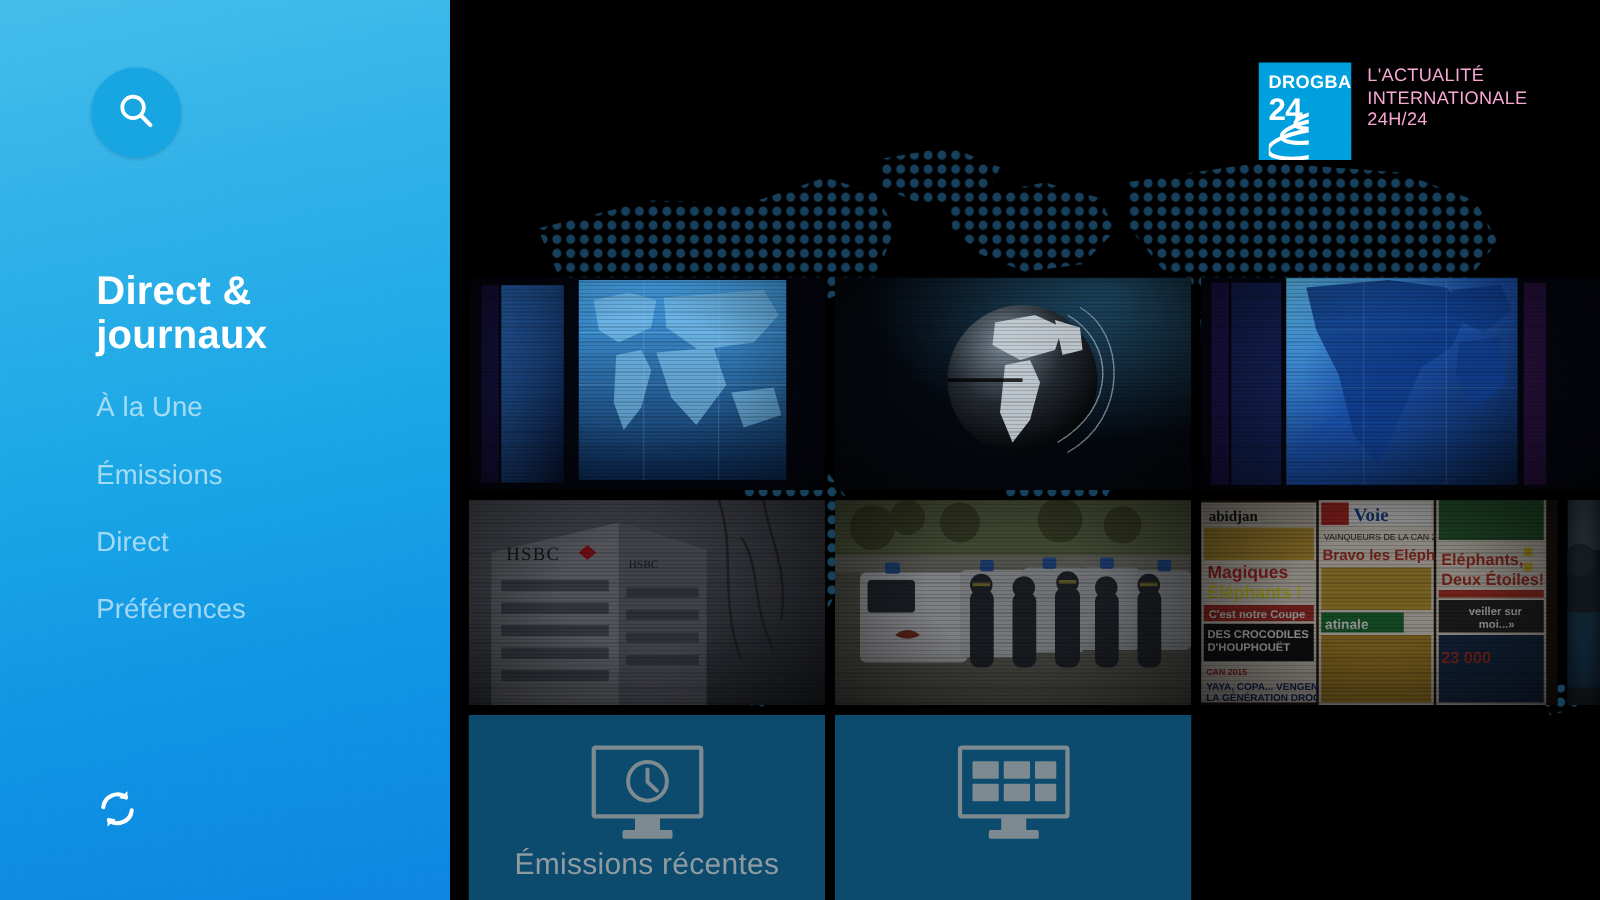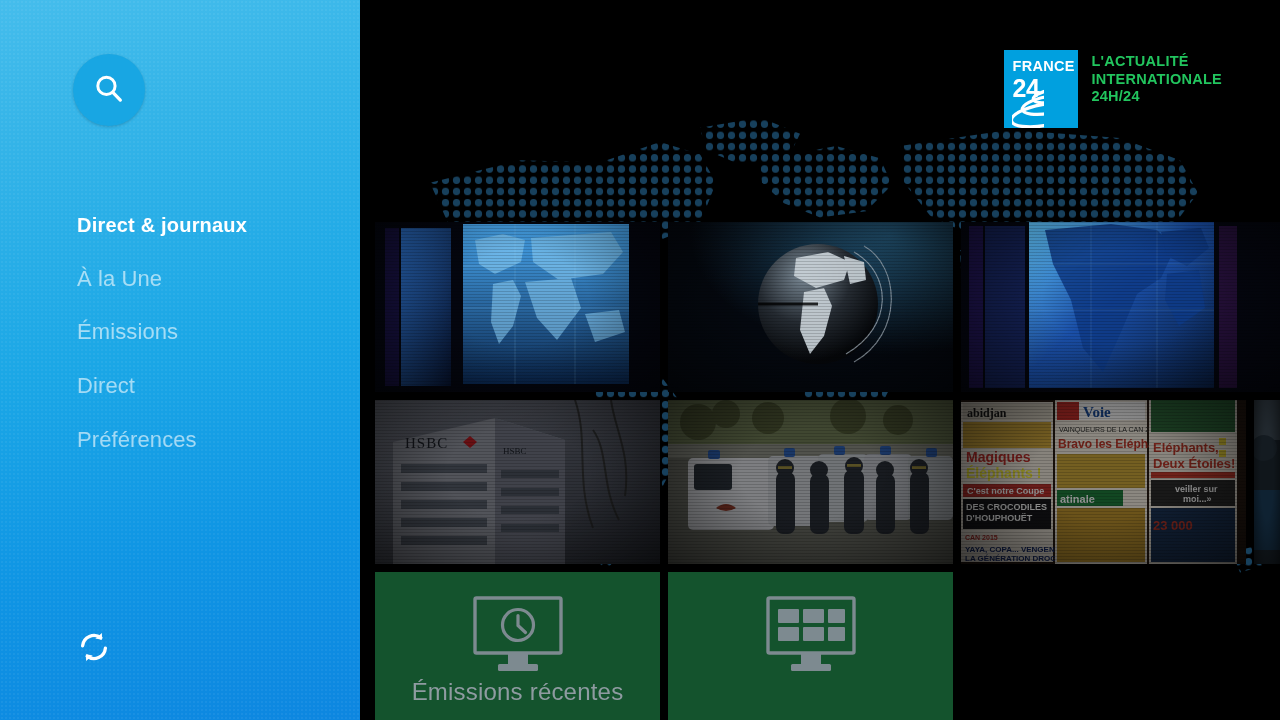--- a/index.html
+++ b/index.html
@@ -35,21 +35,21 @@
   .search-btn svg { width:34px; height:34px; }
 
   .nav { position:absolute; left:77px; top:215px; width:270px; z-index:3; }
   .nav-item {
     display:block; width:100%; text-align:left; background:none; border:none;
     padding:0; margin:0 0 30px 0; cursor:pointer;
     color:rgba(255,255,255,.60); font-size:22px; line-height:1.08;
     letter-spacing:.1px; font-weight:400;
   }
   .nav-item:last-child { margin-bottom:0;margin-top:20px; }
-  .nav-item.selected { color:#ffffff; font-weight:700; font-size:20px; letter-spacing:.2px; }
+  .nav-item.selected { color:#ffffff; font-weight:700; font-size:32px; letter-spacing:.2px; }
 
   .refresh-btn {
     position:absolute; left:72px; top:626px; width:44px; height:44px;
     background:none; border:none; cursor:pointer; padding:0; z-index:3;
     display:flex; align-items:center; justify-content:center;
   }
   .refresh-btn svg { width:36px; height:36px; }
 
   
   .logo-wrap {
@@ -59,21 +59,21 @@
     width:74px; height:78px; background:#00a0df; position:relative; overflow:hidden; flex:none;
   }
   .logo-mark .lm-text {
     position:absolute; left:8px; top:9px; color:#fff; font-weight:700; line-height:1;
   }
   .lm-france { font-size:14.5px; letter-spacing:.3px; display:block; }
   .lm-24 { font-size:25px; letter-spacing:-.5px; display:block; margin-top:2px; }
   .logo-mark svg { position:absolute; left:0; bottom:0; width:74px; height:46px; }
 
   .logo-tag {
-    color:#22c55e; font-weight:700; font-size:14.5px; line-height:1.22;
+    color:#f9a8d4; font-weight:400; font-size:14.5px; line-height:1.22;
     letter-spacing:.25px; padding-top:3px; white-space:pre-line;
   }
 
   
   .content { position:absolute; left:375px; top:0; width:905px; height:720px; z-index:10; }
 
   .tile { position:absolute; overflow:hidden; background:#05070c; cursor:pointer; }
   .tile .art { position:absolute; inset:0; }
   .tile .art svg { display:block; width:100%; height:100%; }
 
@@ -82,21 +82,21 @@
   .r1a { left:0;    width:285px; }
   .r1b { left:293px; width:285px; }
   .r1c { left:586px; width:319px; }
   
   .r2 { top:400px; height:164px; }
   .r2a { left:0;    width:285px; }
   .r2b { left:293px; width:285px; }
   .r2c { left:586px; width:285px; }
   .r2d { left:879px; width:26px; }
   
-  .r3 { top:572px; height:148px; background:#14532d; }
+  .r3 { top:572px; height:148px; background:#0c4a6e; }
   .r3a { left:0;    width:285px; }
   .r3b { left:293px; width:285px; }
 
   .tile-icon { position:absolute; left:0; right:0; top:22px; display:flex; justify-content:center; }
   .tile-icon svg { width:112px; height:86px; }
   .tile-label {
     position:absolute; left:0; right:0; bottom:14px; text-align:center;
     color:#8f9ba1; font-size:24px; letter-spacing:.2px; font-weight:400;
   }
 
@@ -179,21 +179,21 @@
           <path d="M17.3 2.6 17.3 7.1 12.9 6.4 Z" fill="#ffffff"></path>
           <path d="M6.7 21.4 6.7 16.9 11.1 17.6 Z" fill="#ffffff"></path>
         </svg>
       </span>
     </button>
   </nav>
 
   <div class="logo-wrap">
     <div class="logo-mark">
       <span class="lm-text">
-        <span class="lm-france">FRANCE</span>
+        <span class="lm-france">DROGBA</span>
         <span class="lm-24">24</span>
       </span>
       <span>
         <svg viewBox="0 0 74 46" fill="none" xmlns="http://www.w3.org/2000/svg">
           <g stroke="#ffffff" fill="none">
             <ellipse cx="48" cy="14" rx="19" ry="6.2" transform="rotate(-10 48 14)" stroke-width="3.2"></ellipse>
             <ellipse cx="44" cy="23" rx="26" ry="8.4" transform="rotate(-10 44 23)" stroke-width="3.2"></ellipse>
             <ellipse cx="40" cy="33" rx="33" ry="10.6" transform="rotate(-10 40 33)" stroke-width="3.2"></ellipse>
           </g>
           <rect x="40" y="0" width="40" height="46" fill="#00a0df"></rect>

